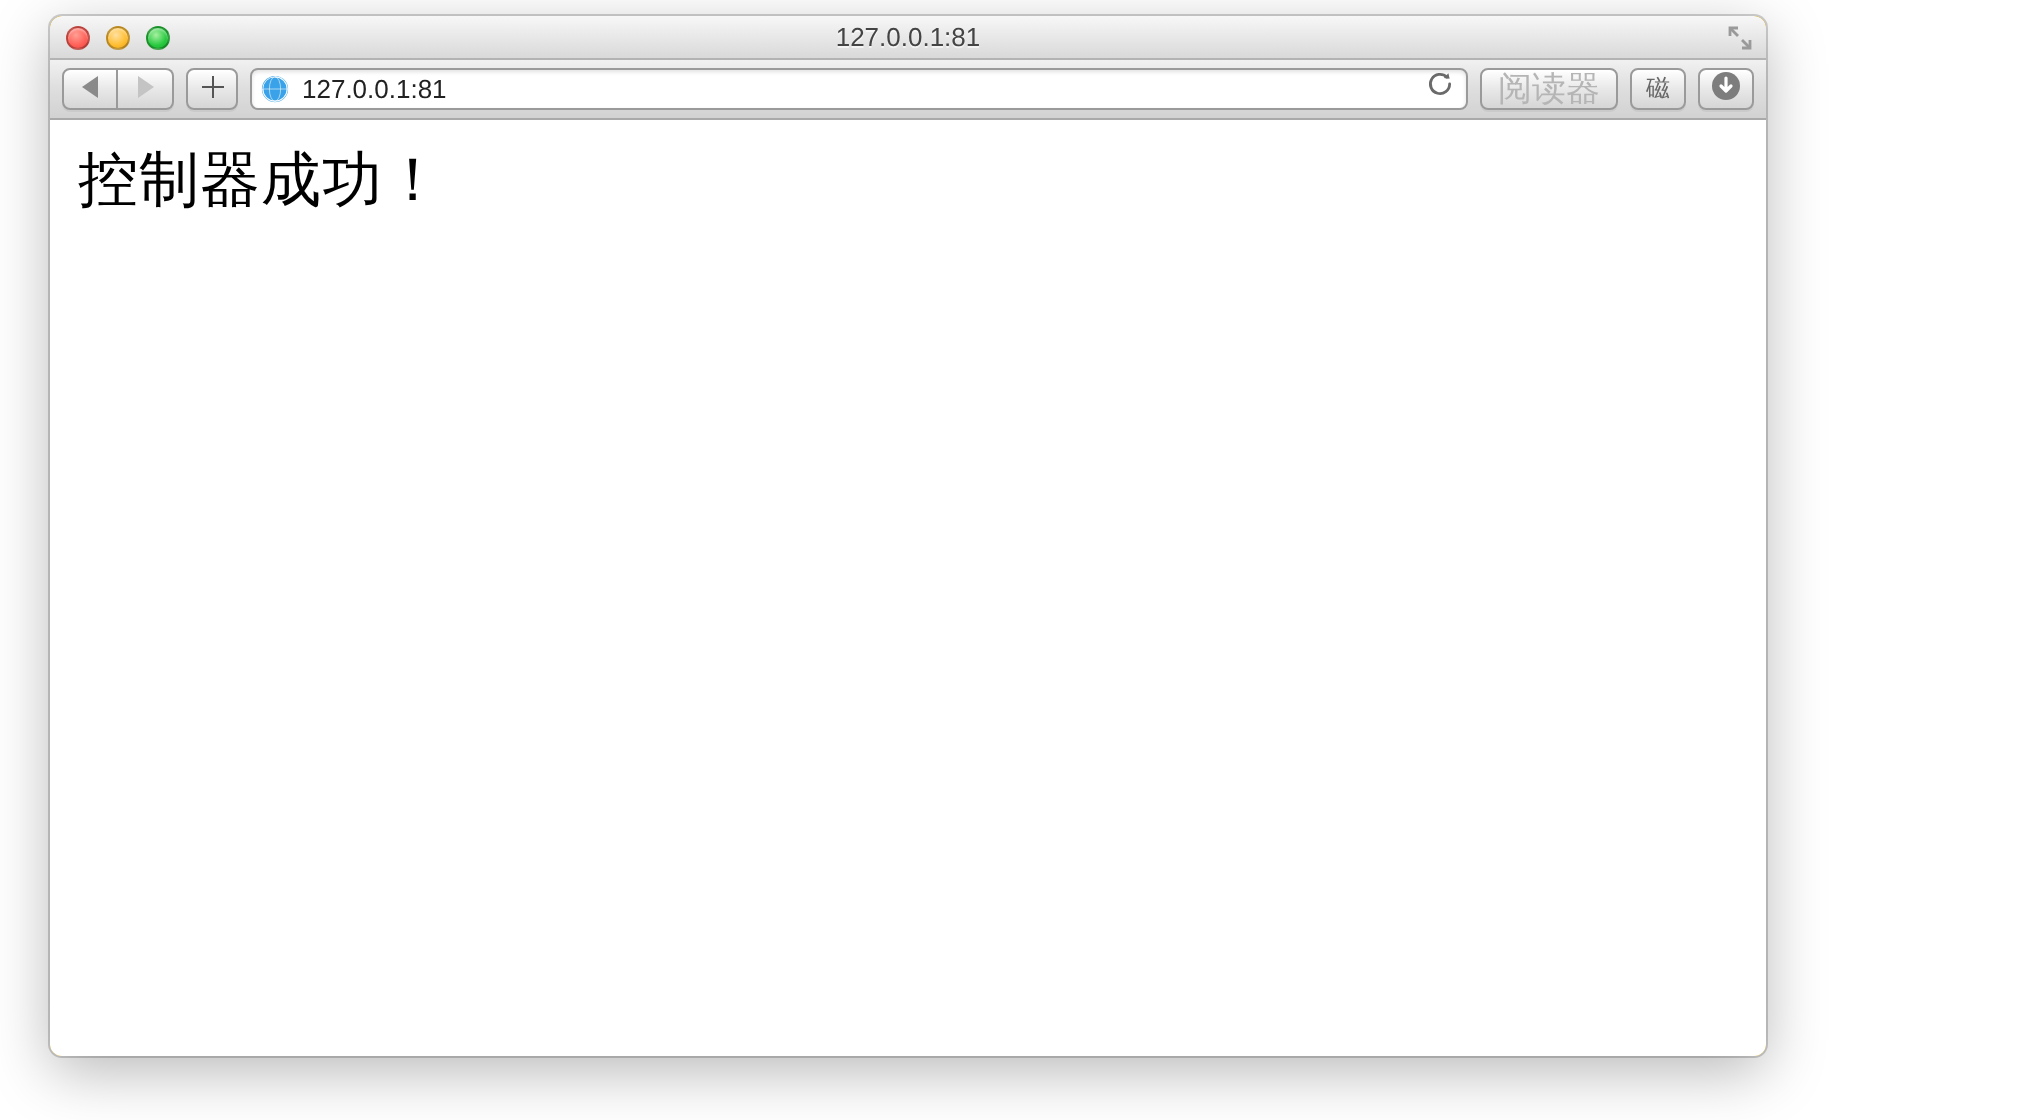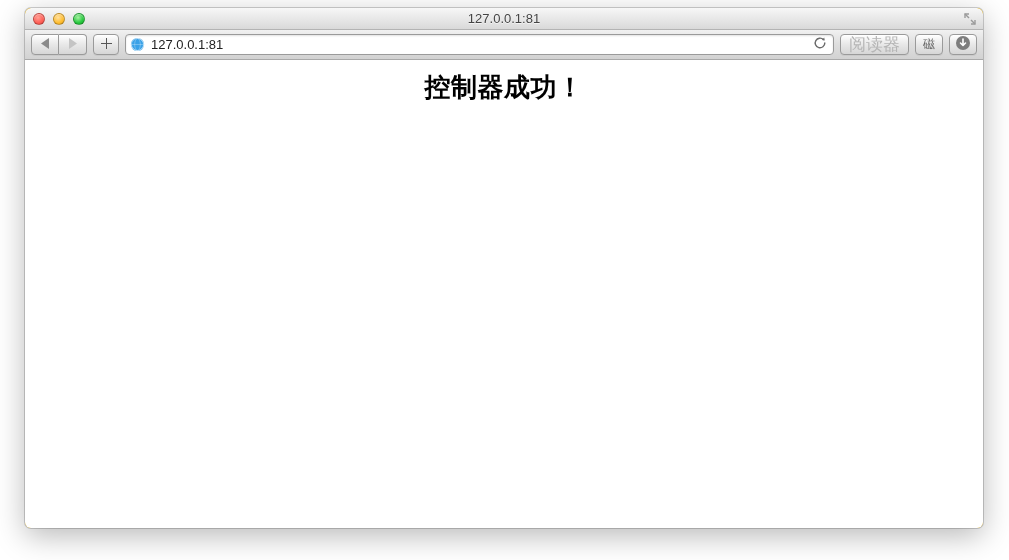--- a/index.html
+++ b/index.html
@@ -8,21 +8,21 @@
       background: #fff;
       width: 1009px;
       height: 560px;
       overflow: hidden;
       position: relative;
     }
     .window {
       position: absolute;
       left: 25px;
       top: 8px;
-      width: 958px;
+      width: 858px;
       height: 520px;
       border-radius: 6px;
       background: #eab308;
       box-shadow: 0 8px 30px rgba(0,0,0,0.28), 0 0 0 1px rgba(0,0,0,0.18);
       display: flex;
       flex-direction: column;
       overflow: hidden;
     }
     .titlebar {
       height: 22px;
@@ -138,25 +138,24 @@
     .dl-btn svg circle { fill:#7d7d7d; }
 
     .content {
       flex: 1;
       background: #fff;
       padding: 10px 14px;
       overflow: auto;
     }
     .page-heading {
       font-family: "SimSun","Songti SC","宋体",serif;
-      font-size: 26px;
-      font-weight: 700;
+      font-size: 30px;
+      font-weight: 400;
       color: #000;
       letter-spacing: 0.5px;
-      text-align: center;
     }
   </style>
 </head>
 <body>
 
 <div class="window">
 
   <div class="titlebar">
     <div class="traffic-lights">
       <div class="light light-close"></div>

